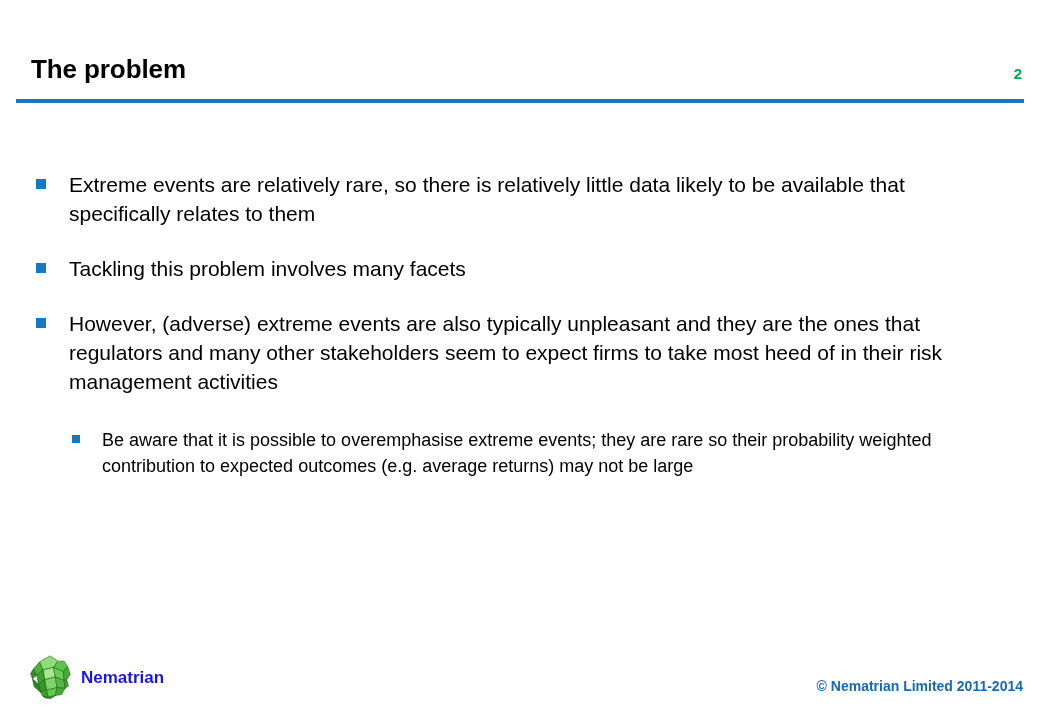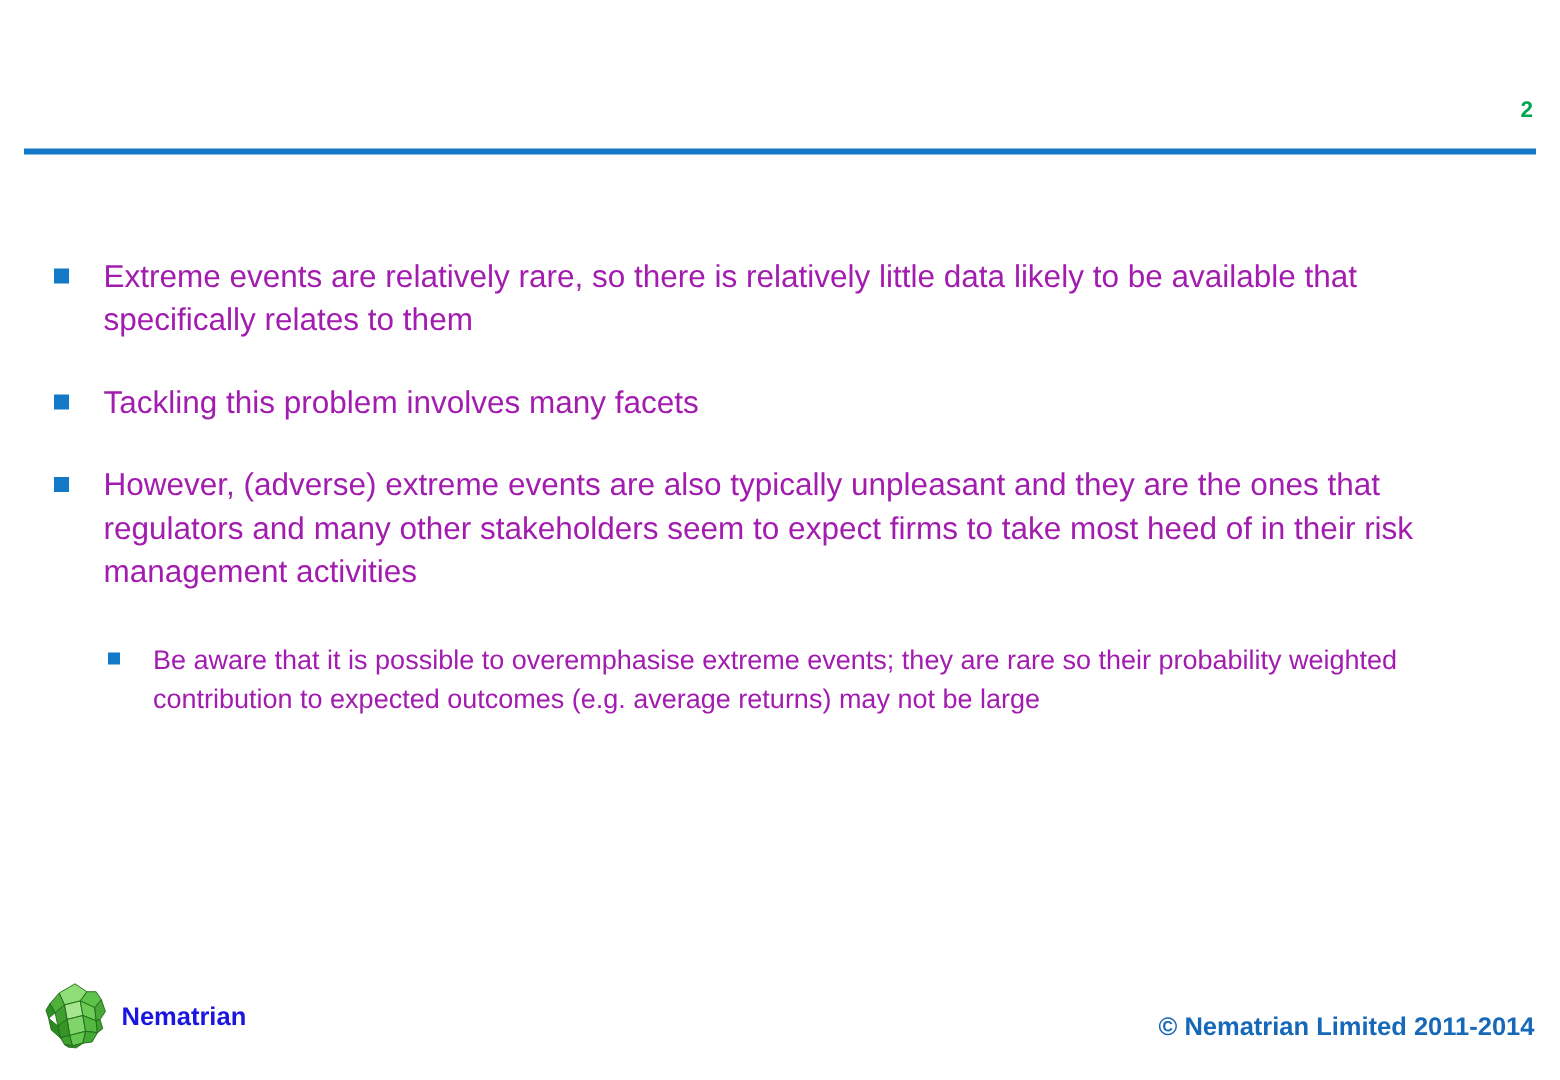--- a/index.html
+++ b/index.html
@@ -68,21 +68,21 @@
   }
   .bullet-list {
     list-style: none;
     margin: 0;
     padding: 0;
   }
   .bullet {
     position: relative;
     margin: 0 0 26px 0;
     padding-left: 33px;
-    color: #a21caf;
+    color: #000000;
   }
   .bullet.level-1 {
     margin-left: 36px;
     font-size: 21px;
     line-height: 29px;
     max-width: 920px;
   }
   .bullet.level-2 {
     margin-left: 72px;
     font-size: 18px;
@@ -135,33 +135,34 @@
   .brand-name {
     font-size: 17px;
     font-weight: bold;
     color: #1A16E0;
     line-height: 1;
   }
   .copyright {
     position: absolute;
     right: 17px;
     bottom: 27px;
-    font-size: 17px;
+    font-size: 14px;
     font-weight: bold;
     color: #1668B8;
     line-height: 1;
     white-space: nowrap;
   }
 </style>
 </head>
 <body>
 
 <div class="slide">
 
   <div class="slide-header">
+    <div class="slide-title">The problem</div>
     <div class="page-number">2</div>
     <div class="title-rule"></div>
   </div>
 
   <div class="slide-body">
     <ul class="bullet-list">
 
       <li class="bullet level-1">
         <span class="bullet-marker"></span>
         <span class="bullet-text">Extreme events are relatively rare, so there is relatively little data likely to be available that specifically relates to them</span>

